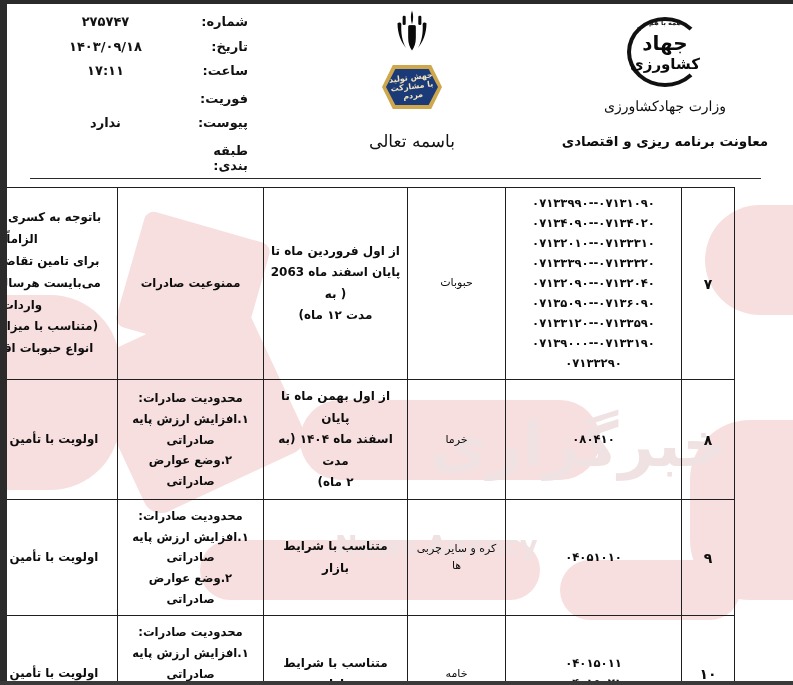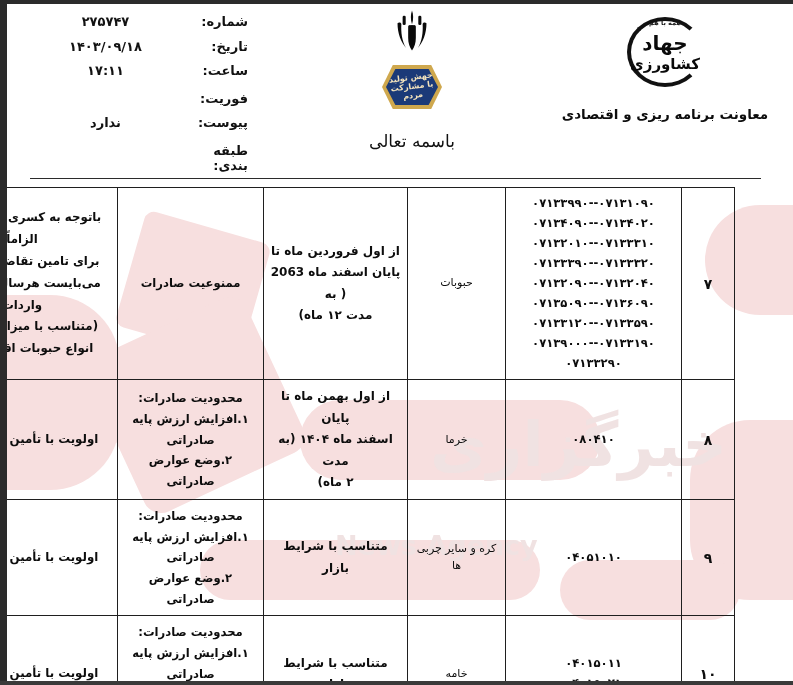--- a/index.html
+++ b/index.html
@@ -329,20 +329,21 @@
       <div class="basmala">باسمه تعالی</div>
     </div>
 
     <div class="ministry">
       <div class="jahad-logo">
         <div class="jahad-ring"></div>
         <div class="hameba">همه با هم</div>
         <div class="jahad-word">جهاد</div>
         <div class="keshavarzi-word">کشاورزی</div>
       </div>
+      <div class="ministry-line1">وزارت جهادکشاورزی</div>
       <div class="ministry-line2">معاونت برنامه ریزی و اقتصادی</div>
     </div>
   </div>
 
   <div class="divider"></div>
 
   <div class="table-wrap">
     <table class="doc">
       <tbody>
 

